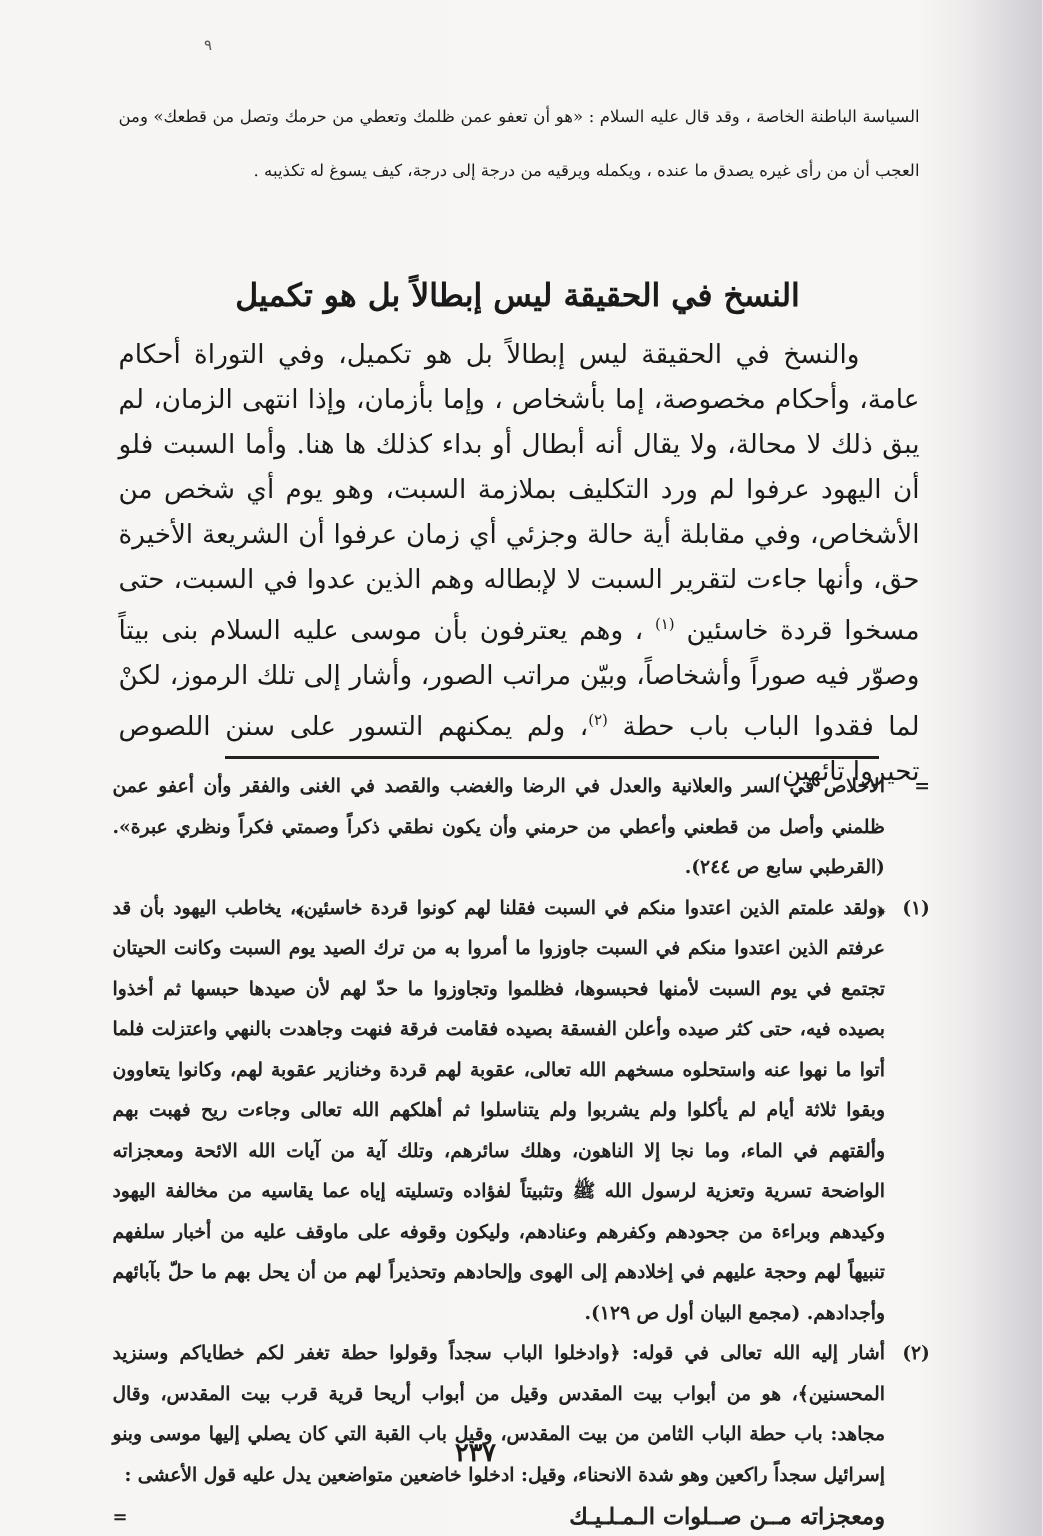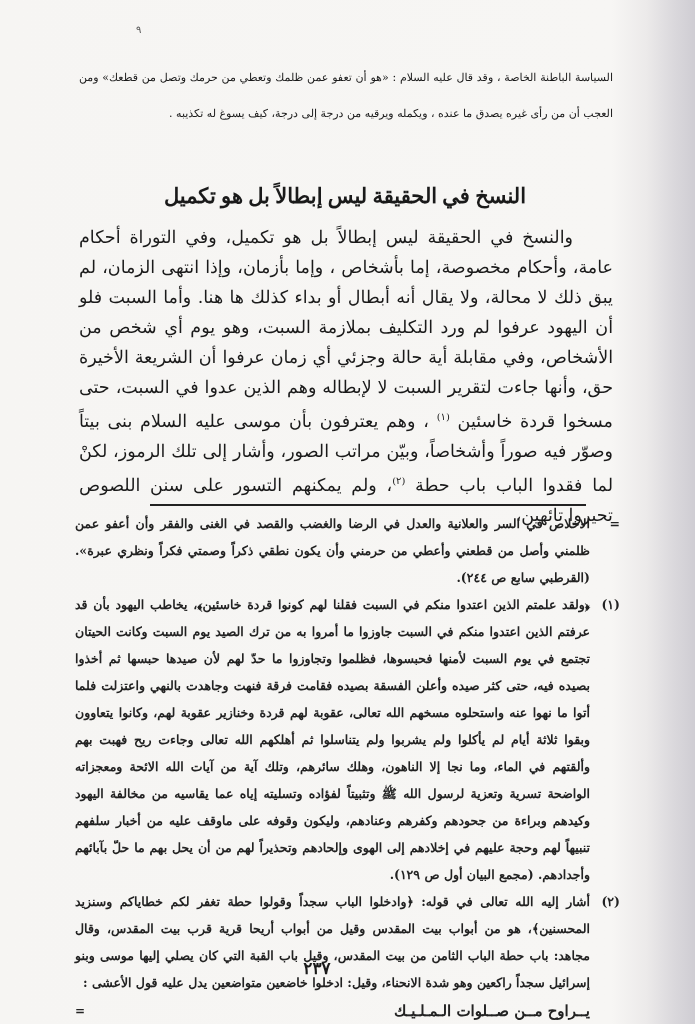--- a/index.html
+++ b/index.html
@@ -17,21 +17,21 @@
   .top-mark {
     position: absolute; left: 136px; top: 24px; font-size: 10px; color: #555;
   }
   .block {
     position: absolute; right: 82px; direction: rtl; text-align: justify;
   }
   .intro { top: 60px; width: 534px; font-size: 11px; line-height: 36px; }
   .intro p, .body p { margin: 0; }
   .heading {
     position: absolute; top: 184px; right: 110px; width: 480px;
-    direction: rtl; text-align: center; font-weight: bold; font-size: 21px; font-family: Liberation Serif, serif;
+    direction: rtl; text-align: center; font-weight: bold; font-size: 21px;
   }
   .body { top: 222px; width: 534px; font-size: 17.5px; line-height: 30px; }
   .body p { text-indent: 40px; }
   sup { font-size: 10px; }
   .rule {
     position: absolute; top: 504px; left: 150px; width: 436px; height: 0;
     border-top: 2px solid #222;
   }
   .notes {
     position: absolute; top: 510px; right: 75px; width: 545px;
@@ -76,19 +76,19 @@
     </div>
     <div class="note">
       <span class="mark">(١)</span>
       <span class="txt">﴿ولقد علمتم الذين اعتدوا منكم في السبت فقلنا لهم كونوا قردة خاسئين﴾، يخاطب اليهود بأن قد عرفتم الذين اعتدوا منكم في السبت جاوزوا ما أمروا به من ترك الصيد يوم السبت وكانت الحيتان تجتمع في يوم السبت لأمنها فحبسوها، فظلموا وتجاوزوا ما حدّ لهم لأن صيدها حبسها ثم أخذوا بصيده فيه، حتى كثر صيده وأعلن الفسقة بصيده فقامت فرقة فنهت وجاهدت بالنهي واعتزلت فلما أتوا ما نهوا عنه واستحلوه مسخهم الله تعالى، عقوبة لهم قردة وخنازير عقوبة لهم، وكانوا يتعاوون وبقوا ثلاثة أيام لم يأكلوا ولم يشربوا ولم يتناسلوا ثم أهلكهم الله تعالى وجاءت ريح فهبت بهم وألقتهم في الماء، وما نجا إلا الناهون، وهلك سائرهم، وتلك آية من آيات الله الائحة ومعجزاته الواضحة تسرية وتعزية لرسول الله ﷺ وتثبيتاً لفؤاده وتسليته إياه عما يقاسيه من مخالفة اليهود وكيدهم وبراءة من جحودهم وكفرهم وعنادهم، وليكون وقوفه على ماوقف عليه من أخبار سلفهم تنبيهاً لهم وحجة عليهم في إخلادهم إلى الهوى وإلحادهم وتحذيراً لهم من أن يحل بهم ما حلّ بآبائهم وأجدادهم. (مجمع البيان أول ص ١٢٩).</span>
     </div>
     <div class="note">
       <span class="mark">(٢)</span>
       <span class="txt">أشار إليه الله تعالى في قوله: ﴿وادخلوا الباب سجداً وقولوا حطة تغفر لكم خطاياكم وسنزيد المحسنين﴾، هو من أبواب بيت المقدس وقيل من أبواب أريحا قرية قرب بيت المقدس، وقال مجاهد: باب حطة الباب الثامن من بيت المقدس، وقيل باب القبة التي كان يصلي إليها موسى وبنو إسرائيل سجداً راكعين وهو شدة الانحناء، وقيل: ادخلوا خاضعين متواضعين يدل عليه قول الأعشى :</span>
     </div>
     <div class="verse">
-      <span>يــراوح مــن صــلوات الـمـلـيـك</span>
+      <span>ومعجزاته مــن صــلوات الـمـلـيـك</span>
       <span class="cont">=</span>
     </div>
   </div>
 
   <div class="page-number">٢٣٧</div>
 </div>
 
 </body></html>

